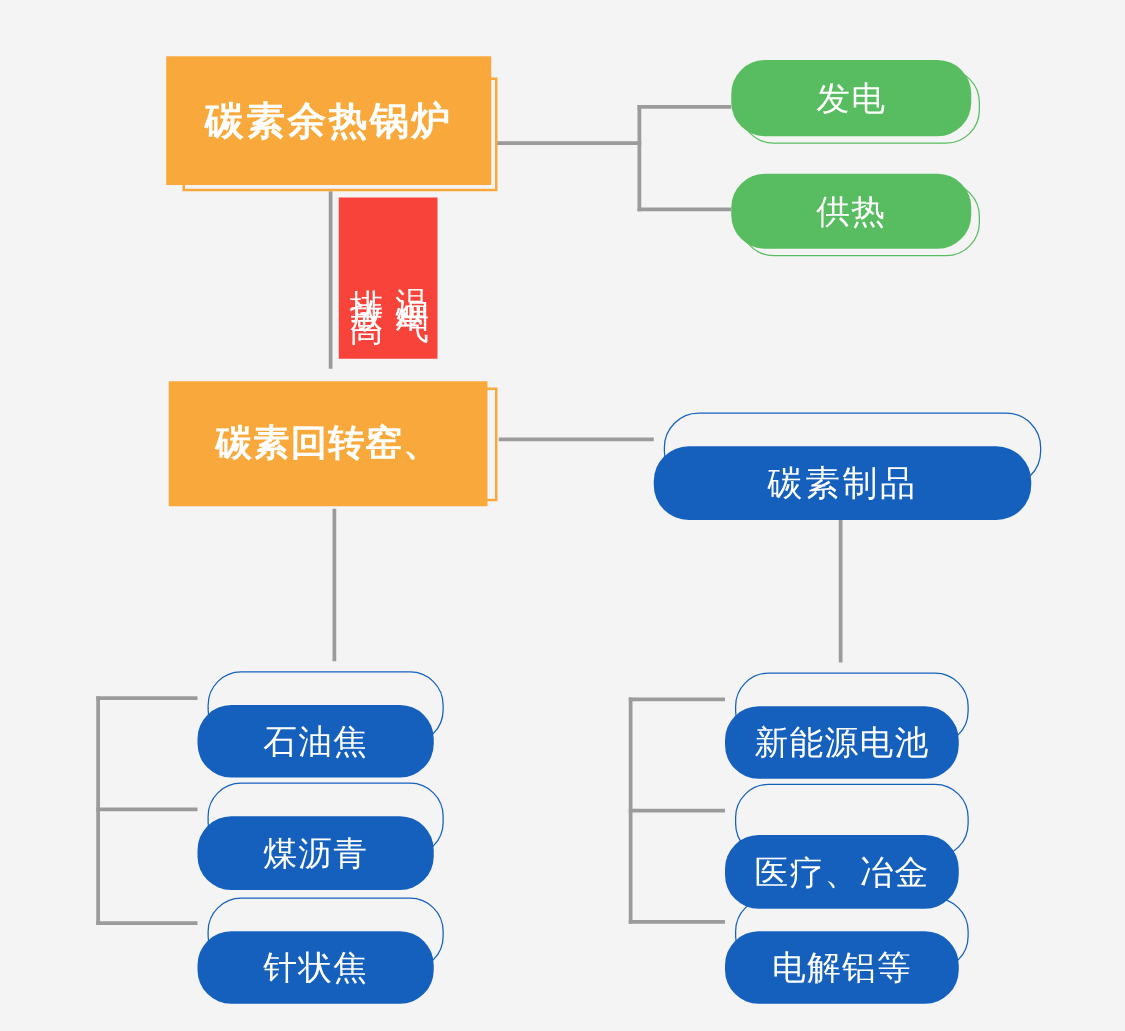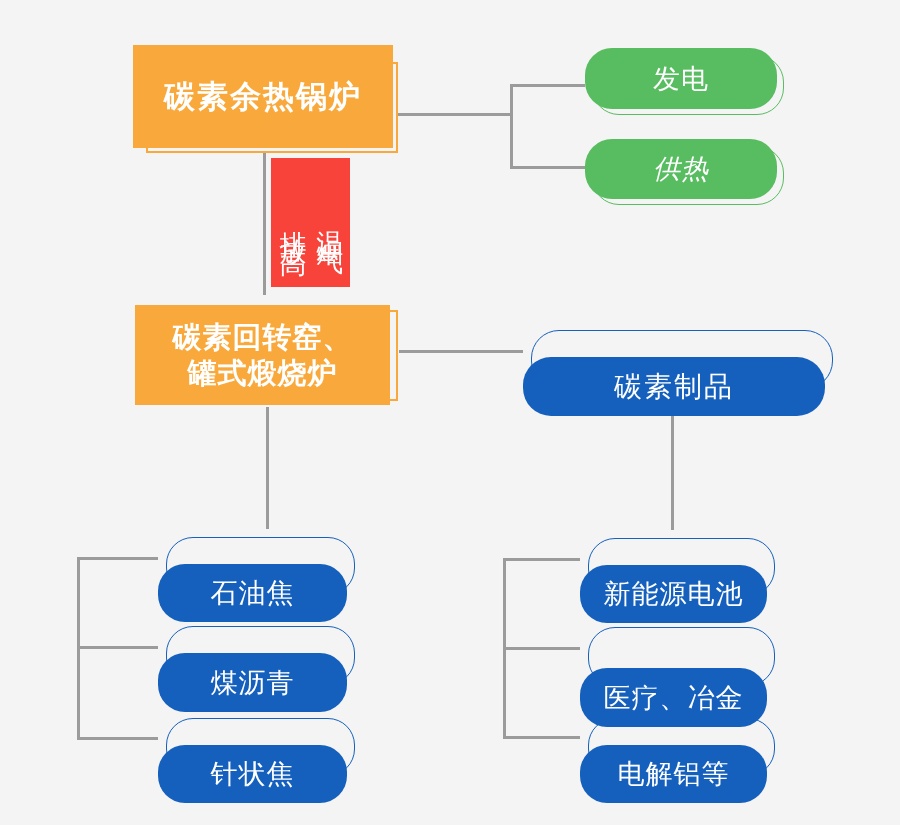--- a/index.html
+++ b/index.html
@@ -76,33 +76,32 @@
   <div class="outline blue-o" style="left:588px;top:718px;width:187px;height:58px;border-radius:27px;"></div>
 
   <div class="node orange" style="left:133px;top:45px;width:260px;height:103px;">
     <span class="boiler-label">碳素余热锅炉</span>
   </div>
 
   <div class="node green" style="left:585px;top:48px;width:192px;height:61px;">
     <span class="pill-label">发电</span>
   </div>
 
-  <div class="node green" style="left:585px;top:139px;width:192px;height:60px;font-style:italic;">
+  <div class="node green" style="left:585px;top:139px;width:192px;height:60px;">
     <span class="pill-label">供热</span>
   </div>
 
   <div class="node red vwrap" style="left:271px;top:158px;width:79px;height:129px;">
     <div class="vcol">排放高</div>
     <div class="vcol">温烟气</div>
   </div>
 
   <div class="node orange" style="left:135px;top:293px;width:255px;height:100px;margin-top:12px;">
     <div class="kiln-text">
       <div>碳素回转窑、</div>
-      <div>罐式煅烧炉</div>
     </div>
   </div>
 
   <div class="node blue" style="left:523px;top:322px;width:302px;height:59px;border-radius:28px;">
     <span class="products-label">碳素制品</span>
   </div>
 
   <div class="node blue" style="left:158px;top:618px;width:189px;height:59px;">
     <span class="pill-label">煤沥青</span>
   </div>

